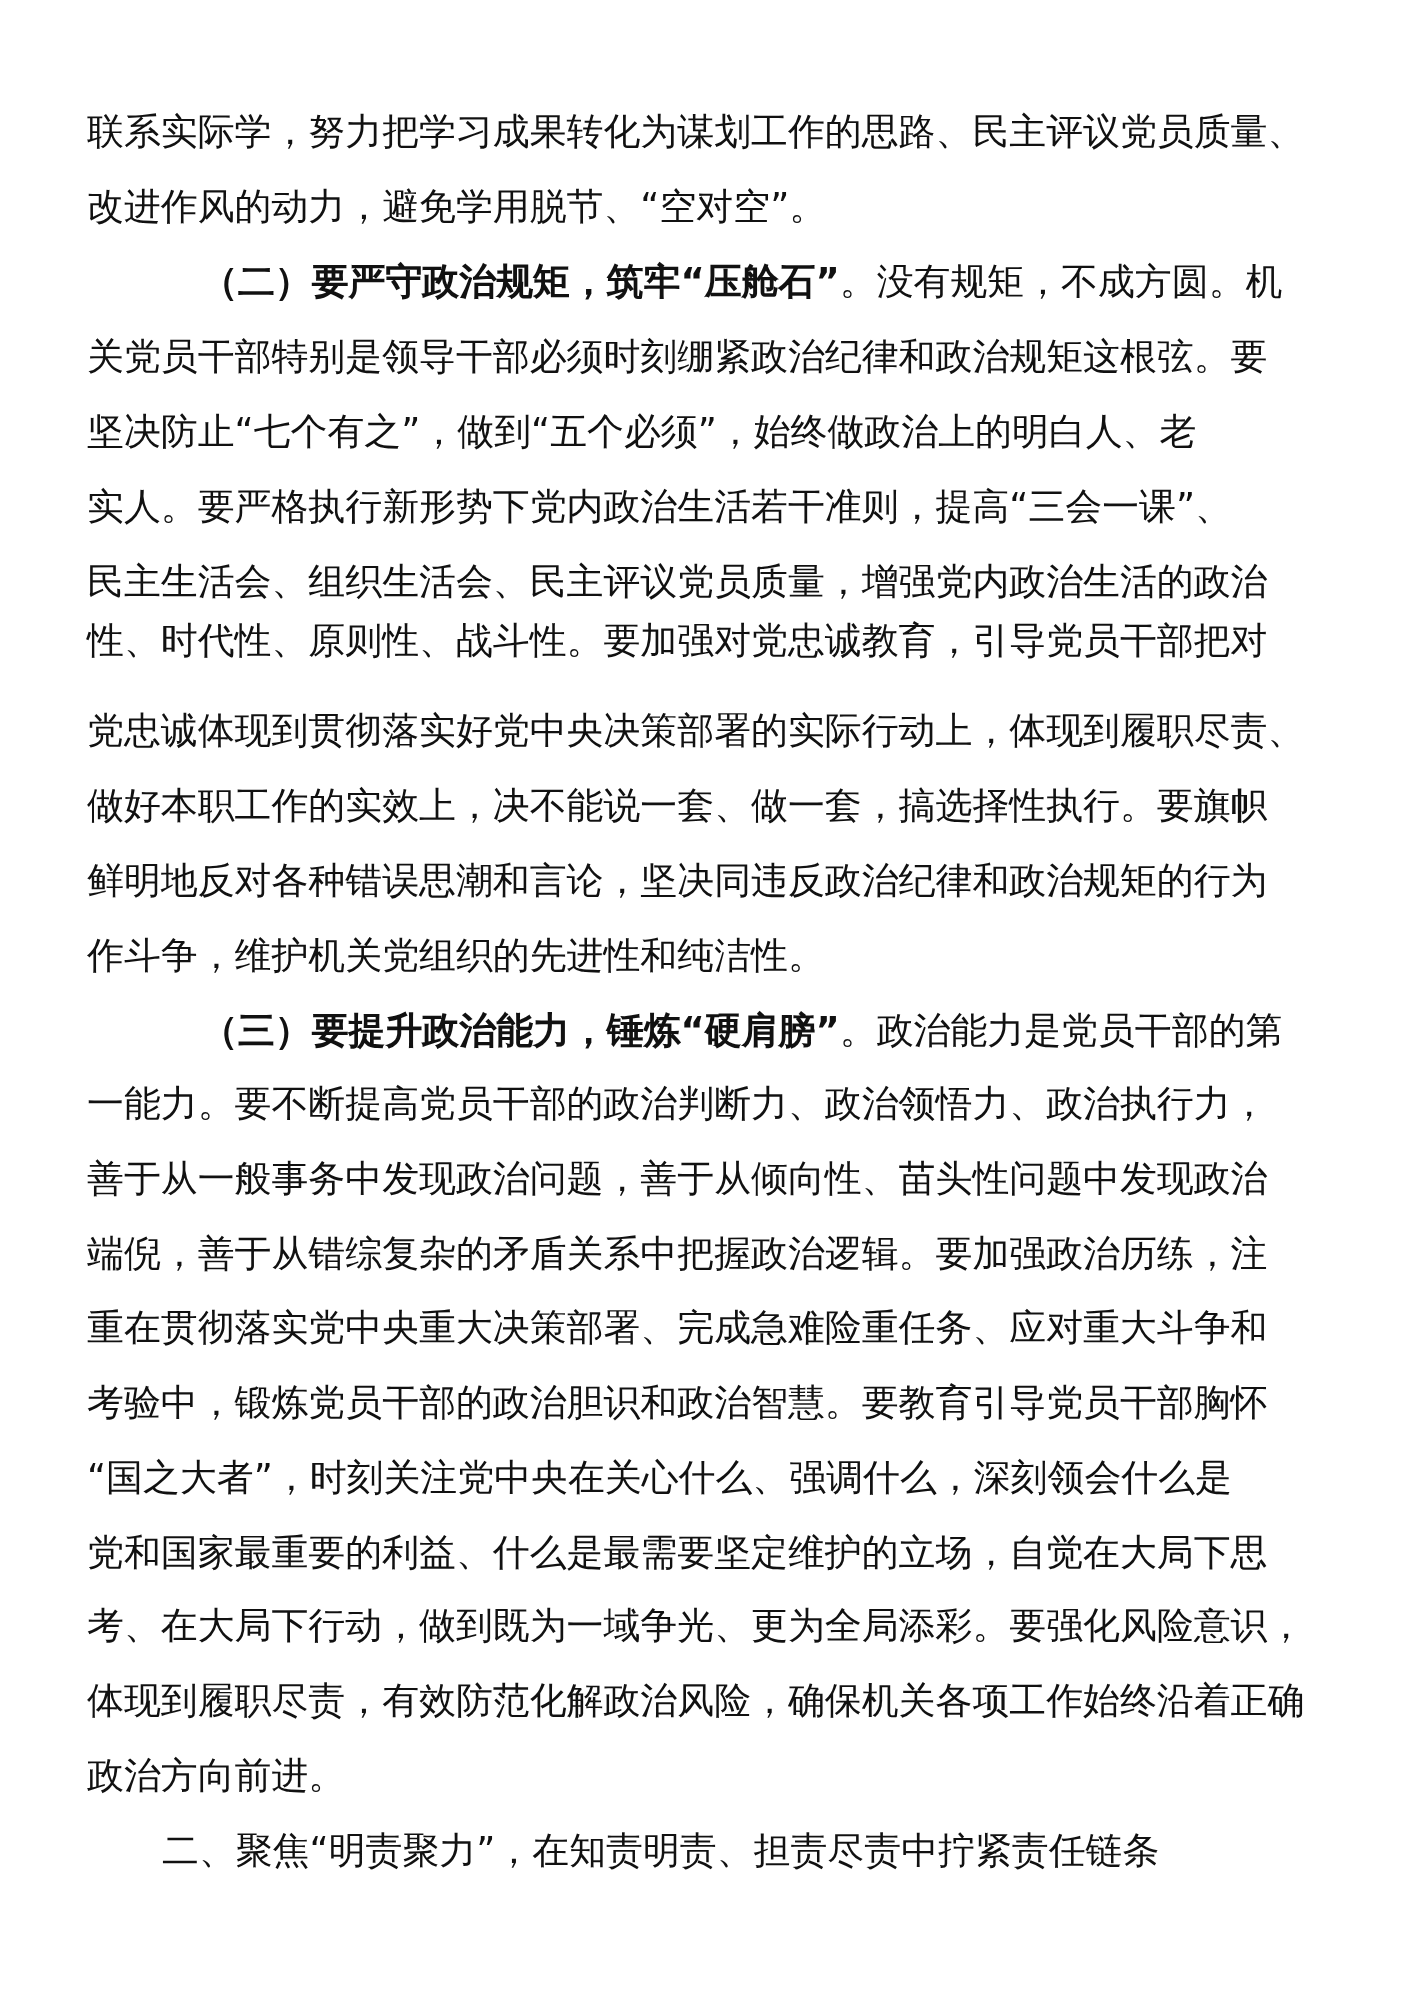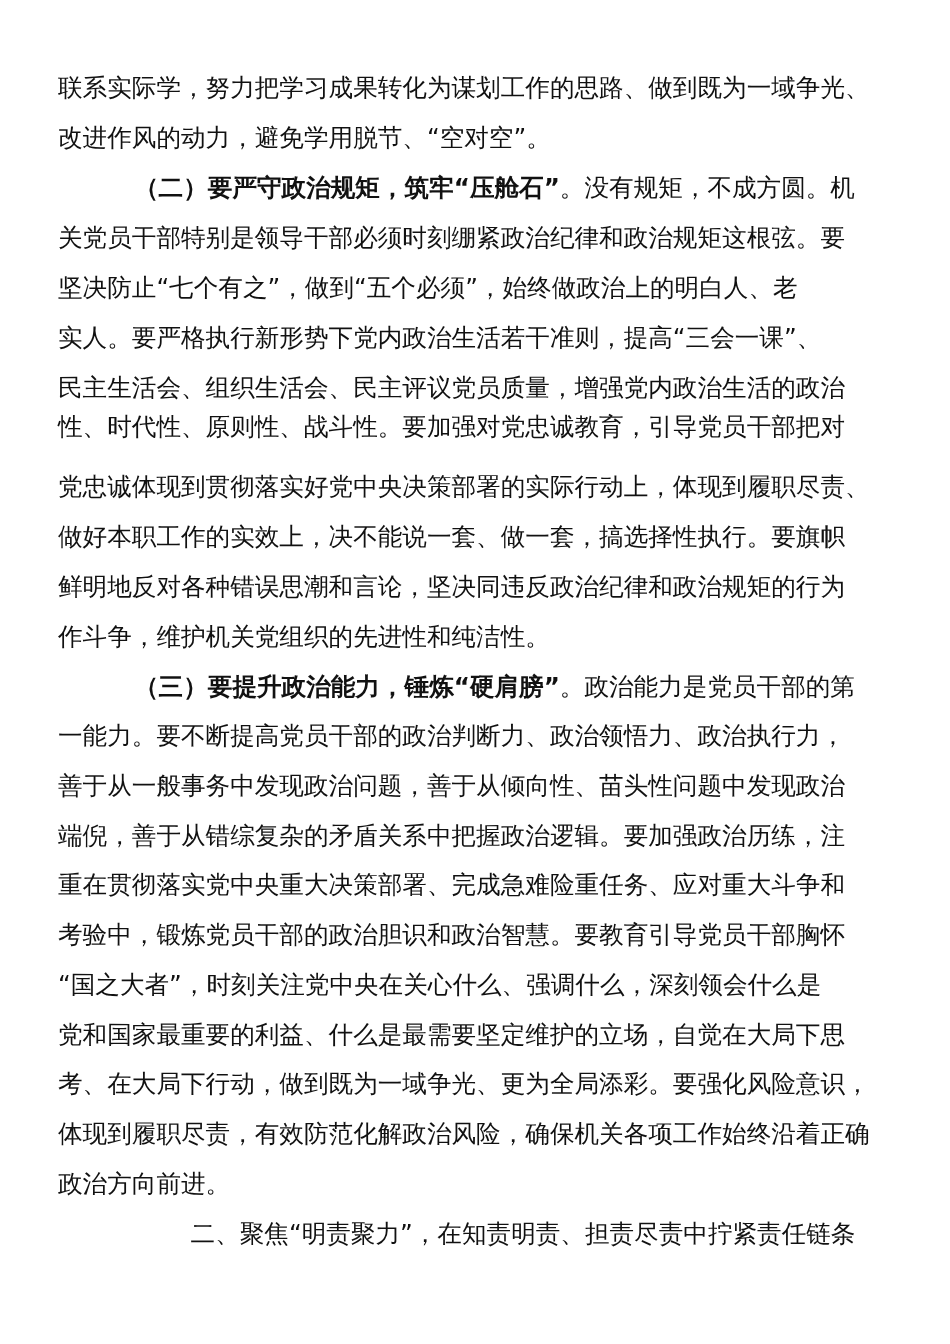--- a/index.html
+++ b/index.html
@@ -27,28 +27,28 @@
       position: absolute;
       left: 58px;
       width: 830px;
       height: 36px;
       font-size: 24.6px;
       line-height: 36px;
       white-space: nowrap;
       letter-spacing: 0;
     }
     .line.indent { left: 120px; }
-    .line.section { left: 108px; text-align: center; }
+    .line.section { left: 108px; }
     .bold { font-weight: bold; margin-left: 14px; }
   </style>
 </head>
 <body>
 
 <div class="page">
-  <div class="line" style="top:70px">联系实际学，努力把学习成果转化为谋划工作的思路、做到既为一域争光、</div>
+  <div class="line" style="top:70px">联系实际学，努力把学习成果转化为谋划工作的思路、民主评议党员质量、</div>
   <div class="line" style="top:120px">改进作风的动力，避免学用脱节、“空对空”。</div>
 
   <div class="line indent" style="top:170px"><span class="bold">（二）要严守政治规矩，筑牢“压舱石”</span><span>。没有规矩，不成方圆。机</span></div>
   <div class="line" style="top:220px">关党员干部特别是领导干部必须时刻绷紧政治纪律和政治规矩这根弦。要</div>
   <div class="line" style="top:270px">坚决防止“七个有之”，做到“五个必须”，始终做政治上的明白人、老</div>
   <div class="line" style="top:320px">实人。要严格执行新形势下党内政治生活若干准则，提高“三会一课”、</div>
   <div class="line" style="top:370px">民主生活会、组织生活会、民主评议党员质量，增强党内政治生活的政治</div>
   <div class="line" style="top:409px">性、时代性、原则性、战斗性。要加强对党忠诚教育，引导党员干部把对</div>
   <div class="line" style="top:469px">党忠诚体现到贯彻落实好党中央决策部署的实际行动上，体现到履职尽责、</div>
   <div class="line" style="top:519px">做好本职工作的实效上，决不能说一套、做一套，搞选择性执行。要旗帜</div>

